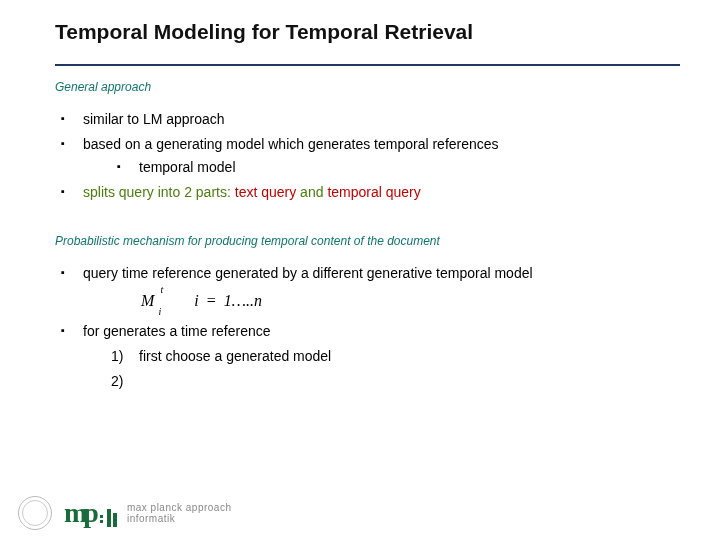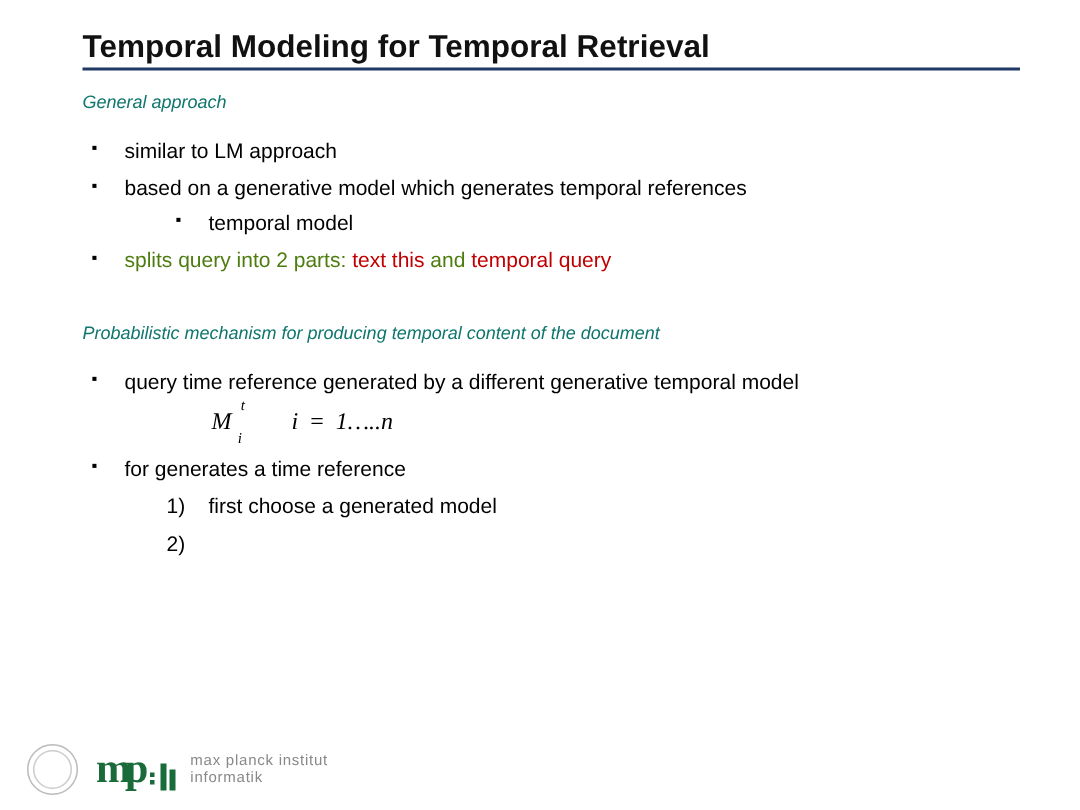--- a/index.html
+++ b/index.html
@@ -1,18 +1,18 @@
 <!DOCTYPE html>
 <html><head>
 <meta charset="utf-8">
 <style>
   * { box-sizing: border-box; margin: 0; padding: 0; }
   html, body { width: 720px; height: 540px; font-family: Arial, Helvetica, sans-serif; background: #fff; color: #000; }
   .slide { position: relative; width: 720px; height: 540px; padding: 20px 40px 0 55px; }
-  .title { font-size: 21px; font-weight: bold; color: #111; margin-bottom: 1px; }
+  .title { font-size: 21px; font-weight: bold; color: #111; margin-bottom: 20px; }
   .rule { border: none; border-top: 2px solid #203864; margin-bottom: 14px; }
   .section { font-size: 12px; color: #0f766e; margin: 8px 0 8px 0; font-style: italic; }
   ul.bul { list-style: none; padding: 0; margin: 16px 0 8px 0; }
   ul.bul > li { position: relative; padding-left: 28px; margin: 6px 0; font-size: 14px; line-height: 1.35; }
   ul.bul > li::before { content: "\25AA"; position: absolute; left: 6px; top: 1px; font-size: 11px; color: #000; }
   ul.sub { list-style: none; padding: 0; margin: 4px 0 4px 28px; }
   ul.sub > li { position: relative; padding-left: 28px; margin: 4px 0; font-size: 14px; }
   ul.sub > li::before { content: "\25AA"; position: absolute; left: 6px; top: 1px; font-size: 11px; color: #000; }
   ol.num { list-style: none; padding: 0; margin: 6px 0 0 28px; }
   ol.num > li { position: relative; padding-left: 28px; margin: 6px 0; font-size: 14px; }
@@ -45,27 +45,27 @@
 <div class="slide">
 
   <h1 class="title">Temporal Modeling for Temporal Retrieval</h1>
   <hr class="rule">
 
   <div class="section">General approach</div>
 
   <ul class="bul">
     <li>similar to LM approach</li>
     <li>
-      <span>based on a generative model which generates temporal references</span>
+      <span>based on a generating model which generates temporal references</span>
       <ul class="sub">
         <li>temporal model</li>
       </ul>
     </li>
     <li class="two-part">
-      <span class="black">splits query into 2 parts: </span><span class="red">text this</span><span class="black"> and </span><span class="red">temporal query</span>
+      <span class="black">splits query into 2 parts: </span><span class="red">text query</span><span class="black"> and </span><span class="red">temporal query</span>
     </li>
   </ul>
 
   <div class="section" style="margin-top:32px">Probabilistic mechanism for producing temporal content of the document</div>
 
   <ul class="bul">
     <li>
       <span>query time reference generated by a different generative temporal model</span>
       <div class="math-row">
         <span class="mi">
@@ -101,19 +101,19 @@
         <span class="m">m</span>
           <span class="p">p</span>
           <span class="dots">
             <span></span>
             <span></span>
           </span>
           <span class="bar1"></span>
           <span class="bar2"></span>
       </div>
       <div class="mpi-text">
-        <div>max planck institut</div>
+        <div>max planck approach</div>
         <div>informatik</div>
       </div>
     </div>
   </div>
 
 </div>
 
 </body></html>

